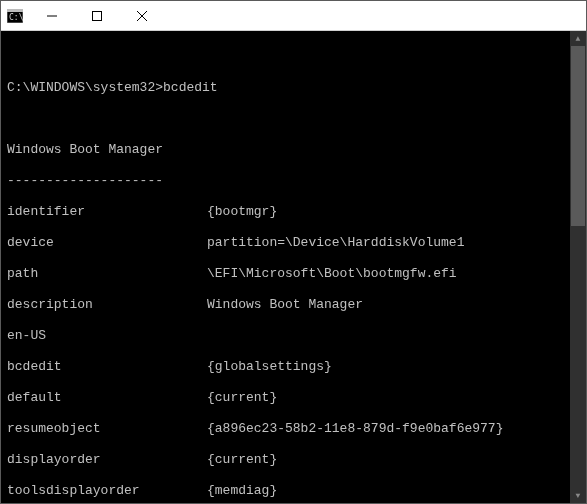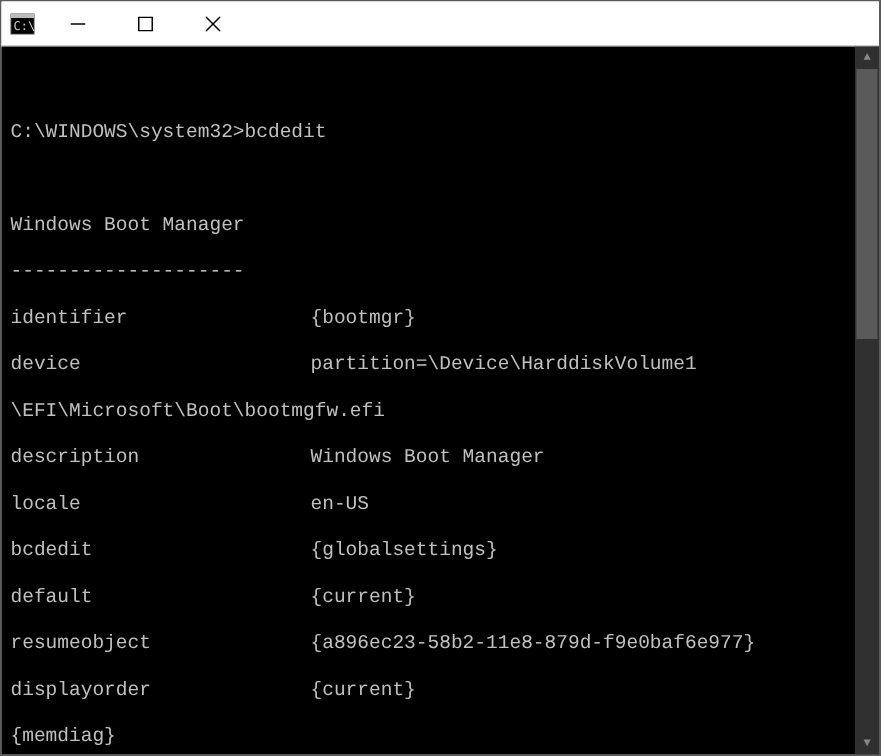--- a/index.html
+++ b/index.html
@@ -126,28 +126,28 @@
   </div>
 
   <div class="terminal">
 <div class="spacer"></div>
 <div class="row"><span>C:\WINDOWS\system32&gt;</span><span>bcdedit</span></div>
 <div class="spacer"></div>
 <div>Windows Boot Manager</div>
 <div>--------------------</div>
 <div class="row"><span class="k">identifier</span><span>{bootmgr}</span></div>
 <div class="row"><span class="k">device</span><span>partition=\Device\HarddiskVolume1</span></div>
-<div class="row"><span>\EFI\Microsoft\Boot\bootmgfw.efi</span></div>
+<div class="row"><span class="k">path</span><span>\EFI\Microsoft\Boot\bootmgfw.efi</span></div>
 <div class="row"><span class="k">description</span><span>Windows Boot Manager</span></div>
-<div class="row"><span class="k">locale</span><span>en-US</span></div>
+<div class="row"><span>en-US</span></div>
 <div class="row"><span class="k">bcdedit</span><span>{globalsettings}</span></div>
 <div class="row"><span class="k">default</span><span>{current}</span></div>
 <div class="row"><span class="k">resumeobject</span><span>{a896ec23-58b2-11e8-879d-f9e0baf6e977}</span></div>
 <div class="row"><span class="k">displayorder</span><span>{current}</span></div>
-<div class="row"><span>{memdiag}</span></div>
+<div class="row"><span class="k">toolsdisplayorder</span><span>{memdiag}</span></div>
 
 
 
 
 
 
 
 
 
 

